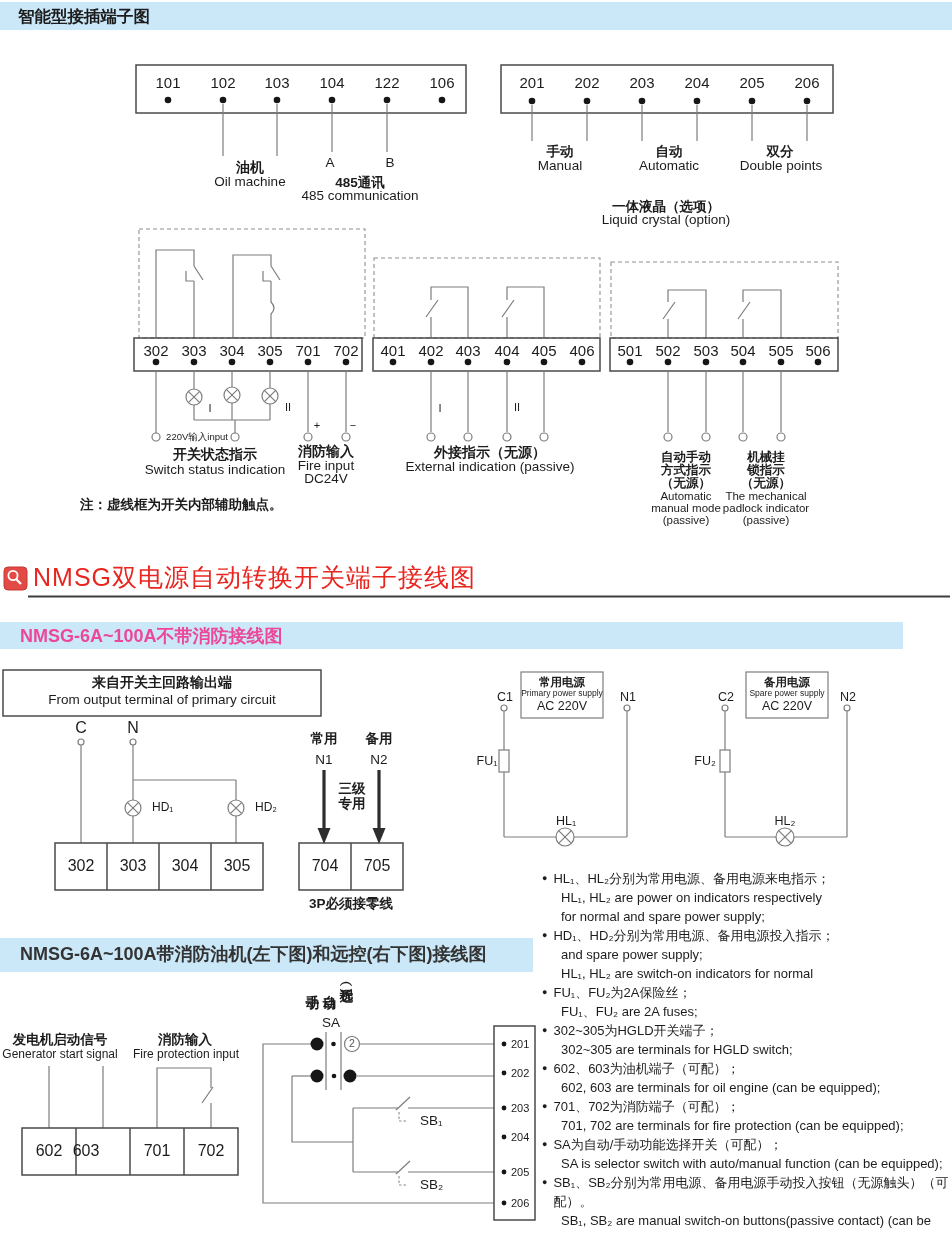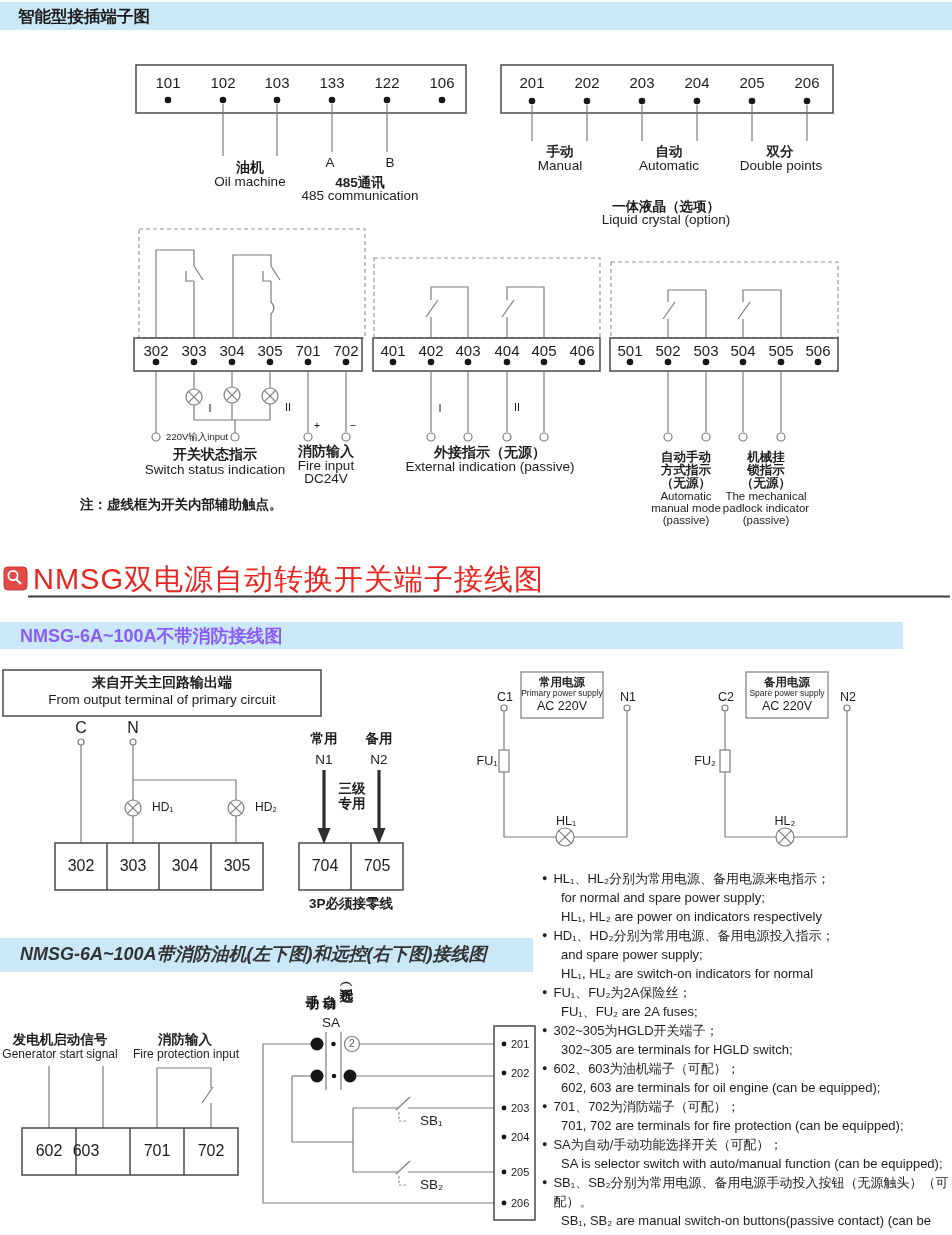--- a/index.html
+++ b/index.html
@@ -5,21 +5,21 @@
   html,body{margin:0;padding:0;background:#ffffff;}
   #page{position:relative;width:952px;height:1235px;background:#fff;overflow:hidden;
         font-family:"Liberation Sans","DejaVu Sans",sans-serif;color:#1c1c1c;}
   .bar{position:absolute;background:#cbe8f8;}
   .t{position:absolute;white-space:nowrap;line-height:1.12;color:#1c1c1c;font-size:13px;}
   .c{transform:translateX(-50%);}
   .b{font-weight:600;}
   .f9{font-size:9.5px}.f85{font-size:8.5px}.f11{font-size:11px}.f105{font-size:10.5px}
   .f115{font-size:11.5px}.f12{font-size:12px}.f125{font-size:12.5px}.f135{font-size:13.5px}
   .f14{font-size:14px}.f15{font-size:15px}.f16{font-size:16px}.f165{font-size:16.5px}
-  .f18{font-size:18px}.f25{font-size:29px}
+  .f18{font-size:18px}.f25{font-size:25px}
   .red{color:#e8251f;}
   .vt{writing-mode:vertical-rl;letter-spacing:1px;}
   svg{position:absolute;left:0;top:0;}
   .w{stroke:#7d7d7d;stroke-width:1.2;fill:none;}
   .dk{stroke:#4a4a4a;stroke-width:1.5;fill:none;}
   .dash{stroke:#909090;stroke-width:1.1;fill:none;stroke-dasharray:4 3;}
   .dash2{stroke:#8a8a8a;stroke-width:1.1;fill:none;stroke-dasharray:2.5 2;}
   .dot{fill:#161616;stroke:none;}
   .term{fill:#fff;stroke:#7d7d7d;stroke-width:1.2;}
   .thk{stroke:#2e2e2e;stroke-width:3.2;fill:none;}
@@ -264,21 +264,21 @@
       <circle class="dot" cx="504" cy="1172" r="2.4"></circle>
         <circle class="dot" cx="504" cy="1203" r="2.4"></circle>
     </g>
   </svg>
 
   <div class="t f165 b" style="left:18px;top:7px;">智能型接插端子图</div>
 
   <div class="t c f15" style="left:168px;top:75px;">101</div>
   <div class="t c f15" style="left:223px;top:75px;">102</div>
   <div class="t c f15" style="left:277px;top:75px;">103</div>
-  <div class="t c f15" style="left:332px;top:75px;">133</div>
+  <div class="t c f15" style="left:332px;top:75px;">104</div>
   <div class="t c f15" style="left:387px;top:75px;">122</div>
   <div class="t c f15" style="left:442px;top:75px;">106</div>
 
   <div class="t c f15" style="left:532px;top:75px;">201</div>
   <div class="t c f15" style="left:587px;top:75px;">202</div>
   <div class="t c f15" style="left:642px;top:75px;">203</div>
   <div class="t c f15" style="left:697px;top:75px;">204</div>
   <div class="t c f15" style="left:752px;top:75px;">205</div>
   <div class="t c f15" style="left:807px;top:75px;">206</div>
 
@@ -344,21 +344,21 @@
   <div class="t c f125 b" style="left:766px;top:463px;">锁指示</div>
   <div class="t c f125 b" style="left:766px;top:476px;">（无源）</div>
   <div class="t c f115" style="left:766px;top:490px;">The mechanical</div>
   <div class="t c f115" style="left:766px;top:502px;">padlock indicator</div>
   <div class="t c f115" style="left:766px;top:514px;">(passive)</div>
 
   <div class="t f135 b" style="left:80px;top:497px;">注：虚线框为开关内部辅助触点。</div>
 
   <div class="t f25 red" style="left:33px;top:563px;letter-spacing:1px;">NMSG双电源自动转换开关端子接线图</div>
 
-  <div class="t f18 b" style="left:20px;top:626px;color:#8b5cf6;">NMSG-6A~100A不带消防接线图</div>
+  <div class="t f18 b" style="left:20px;top:626px;color:#ec4899;">NMSG-6A~100A不带消防接线图</div>
 
   <div class="t c f14 b" style="left:162px;top:675px;">来自开关主回路输出端</div>
   <div class="t c f135" style="left:162px;top:692px;">From output terminal of primary circuit</div>
   <div class="t c f16" style="left:81px;top:719px;">C</div>
   <div class="t c f16" style="left:133px;top:719px;">N</div>
   <div class="t f12" style="left:152px;top:801px;">HD₁</div>
   <div class="t f12" style="left:255px;top:801px;">HD₂</div>
   <div class="t c f16" style="left:81px;top:857px;">302</div>
   <div class="t c f16" style="left:133px;top:857px;">303</div>
   <div class="t c f16" style="left:185px;top:857px;">304</div>
@@ -387,22 +387,22 @@
   <div class="t c f125" style="left:705px;top:754px;">FU₂</div>
   <div class="t c f125" style="left:566px;top:814px;">HL₁</div>
   <div class="t c f125" style="left:785px;top:814px;">HL₂</div>
 
   <div id="notes">
     <div>
       <div class="ncn">
           <span class="bul">●</span>
           <span>HL₁、HL₂分别为常用电源、备用电源来电指示；</span>
         </div>
+      <div class="nen">HL₁, HL₂ are power on indicators respectively</div>
       <div class="nen">for normal and spare power supply;</div>
-      <div class="nen">HL₁, HL₂ are power on indicators respectively</div>
     </div>
     <div>
       <div class="ncn">
           <span class="bul">●</span>
           <span>HD₁、HD₂分别为常用电源、备用电源投入指示；</span>
         </div>
       <div class="nen">and spare power supply;</div>
       <div class="nen">HL₁, HL₂ are switch-on indicators for normal</div>
     </div>
     <div>
@@ -443,21 +443,21 @@
     <div>
       <div class="ncn">
           <span class="bul">●</span>
           <span>SB₁、SB₂分别为常用电源、备用电源手动投入按钮（无源触头）（可配）。</span>
         </div>
       <div class="nen">SB₁, SB₂ are manual switch-on buttons(passive contact) (can be equipped)</div>
 
     </div>
   </div>
 
-  <div class="t f18 b" style="left:20px;top:944px;color:#333;font-style:italic;">NMSG-6A~100A带消防油机(左下图)和远控(右下图)接线图</div>
+  <div class="t f18 b" style="left:20px;top:944px;color:#333;">NMSG-6A~100A带消防油机(左下图)和远控(右下图)接线图</div>
 
   <div class="t c f135 b" style="left:60px;top:1032px;">发电机启动信号</div>
   <div class="t c f12" style="left:60px;top:1048px;">Generator start signal</div>
   <div class="t c f135 b" style="left:185px;top:1032px;">消防输入</div>
   <div class="t c f12" style="left:186px;top:1048px;">Fire protection input</div>
   <div class="t c f16" style="left:49px;top:1142px;">602</div>
   <div class="t c f16" style="left:86px;top:1142px;">603</div>
   <div class="t c f16" style="left:157px;top:1142px;">701</div>
   <div class="t c f16" style="left:211px;top:1142px;">702</div>
 

